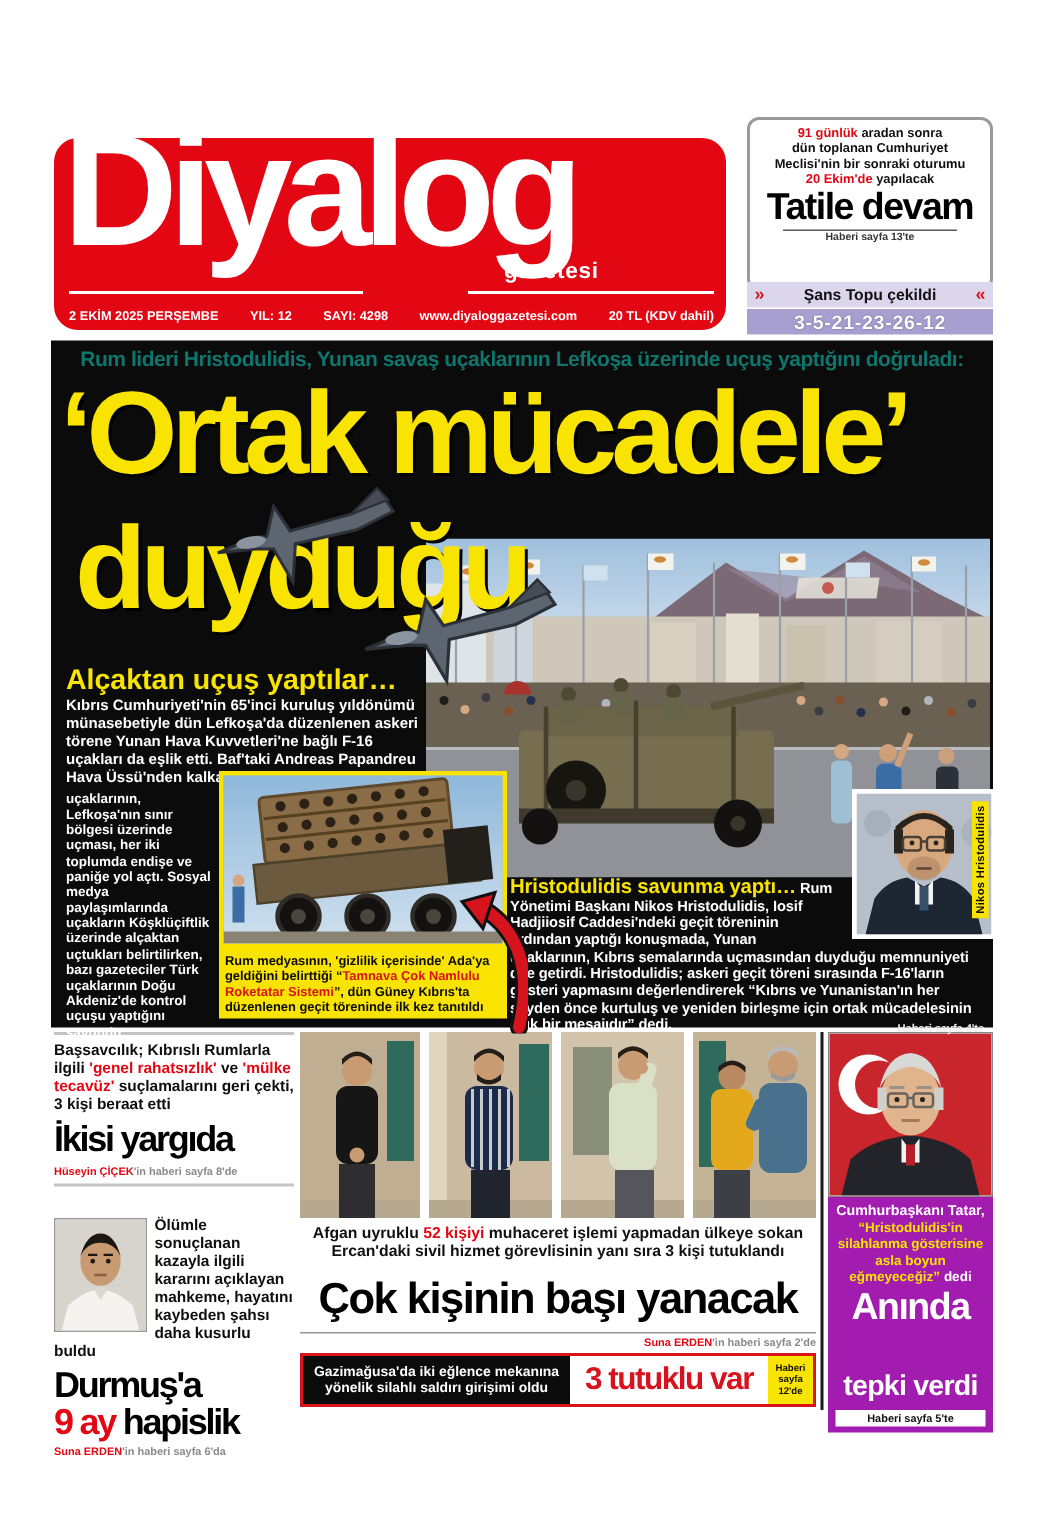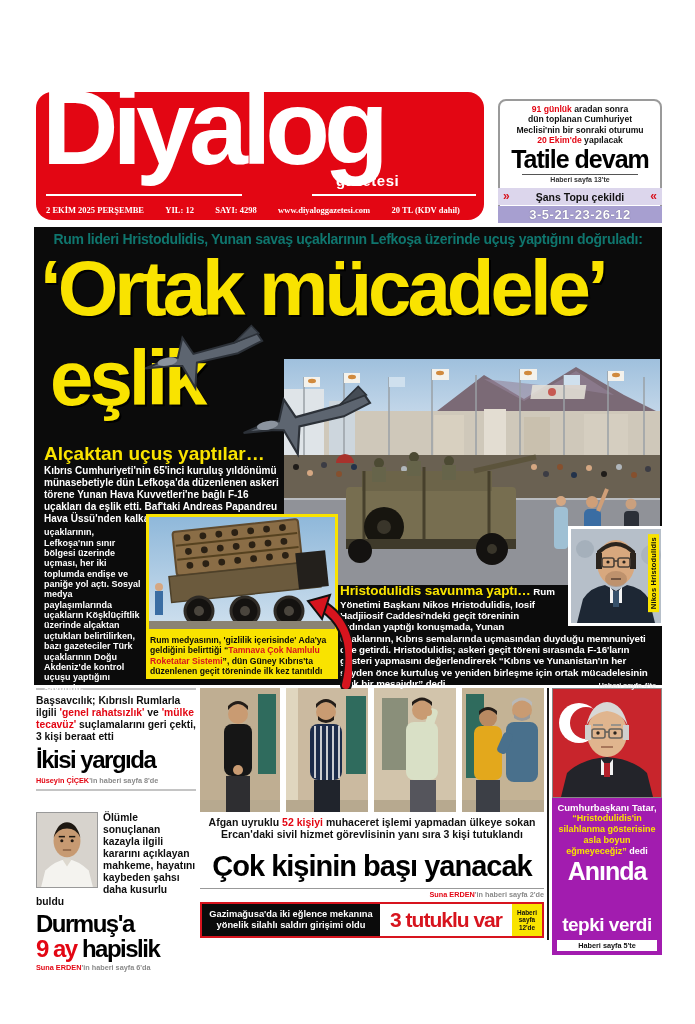--- a/index.html
+++ b/index.html
@@ -5,24 +5,24 @@
   html,body{margin:0;padding:0;background:#ffffff;}
   .page{position:relative;width:695px;height:1024px;background:#fff;overflow:hidden;
         font-family:"Liberation Sans",sans-serif;color:#111;}
   .abs{position:absolute;}
   
   .mast{left:36px;top:92px;width:448px;height:128px;background:#e30613;border-radius:16px;}
   .mast-title{position:absolute;left:6px;top:-18px;font-size:106px;font-weight:800;color:#fff;
               letter-spacing:-6px;line-height:1;}
   .mast-sub{position:absolute;left:300px;top:80px;font-size:15px;font-weight:800;color:#fff;letter-spacing:.5px;}
   .mast-line{position:absolute;top:102px;height:2px;background:#fff;}
-  .mast-row{position:absolute;left:10px;right:24px;bottom:5px;display:flex;justify-content:space-between;
-            font-size:8.5px;font-weight:700;color:#fff;white-space:nowrap;font-family:Liberation Serif, serif;}
-  
-  .tatil{left:498px;top:99px;width:164px;height:116px;background:#fff;border:2px solid #9a9a9a;
+  .mast-row{position:absolute;left:10px;right:8px;bottom:5px;display:flex;justify-content:space-between;
+            font-size:8.5px;font-weight:700;color:#fff;white-space:nowrap;}
+  
+  .tatil{left:498px;top:78px;width:164px;height:116px;background:#fff;border:2px solid #9a9a9a;
          border-radius:8px;box-sizing:border-box;text-align:center;padding-top:3px;}
   .tb-small{font-size:8.6px;font-weight:700;line-height:1.22;color:#111;}
   .red{color:#e30613;}
   .tb-head{font-size:25px;font-weight:800;letter-spacing:-1px;line-height:1;margin-top:1px;color:#000;}
   .tb-ref{font-size:7px;font-weight:700;border-top:1px solid #555;width:72%;margin:2px auto 0;padding-top:1px;color:#333;}
   
   .lot1{left:498px;top:188px;width:164px;height:17px;background:#dcd6ec;display:flex;align-items:center;
         justify-content:center;font-size:10.5px;font-weight:700;color:#111;}
   .lot-chev{position:absolute;top:0;font-size:12px;font-weight:800;color:#d7141e;line-height:17px;}
   .lot2{left:498px;top:206px;width:164px;height:17px;background:#a79fd0;display:flex;align-items:center;
@@ -123,21 +123,21 @@
     <span>Şans Topu çekildi</span>
     <span class="lot-chev" style="right:5px;">«</span>
   </div>
   <div class="abs lot2">
     <span>3-5-21-23-26-12</span>
   </div>
 
   <div class="abs mainbox">
     <div class="kicker">Rum lideri Hristodulidis, Yunan savaş uçaklarının Lefkoşa üzerinde uçuş yaptığını doğruladı:</div>
     <div class="hl hl1">‘Ortak mücadele’</div>
-    <div class="hl hl2">eşlik</div>
+    <div class="hl hl2">duyduğu</div>
 
     <svg class="abs parade" viewBox="0 0 376 226" preserveAspectRatio="none">
       <defs>
         <linearGradient id="skyg" x1="0" y1="0" x2="0" y2="1">
           <stop offset="0" stop-color="#9fc0dd"></stop>
             <stop offset="1" stop-color="#e8eef5"></stop>
         </linearGradient>
       </defs>
       <rect width="376" height="110" fill="url(#skyg)"></rect>
       <path d="M140 62 L200 16 L240 40 L292 8 L340 36 L376 54 V72 H140 Z" fill="#7b6a76"></path>

